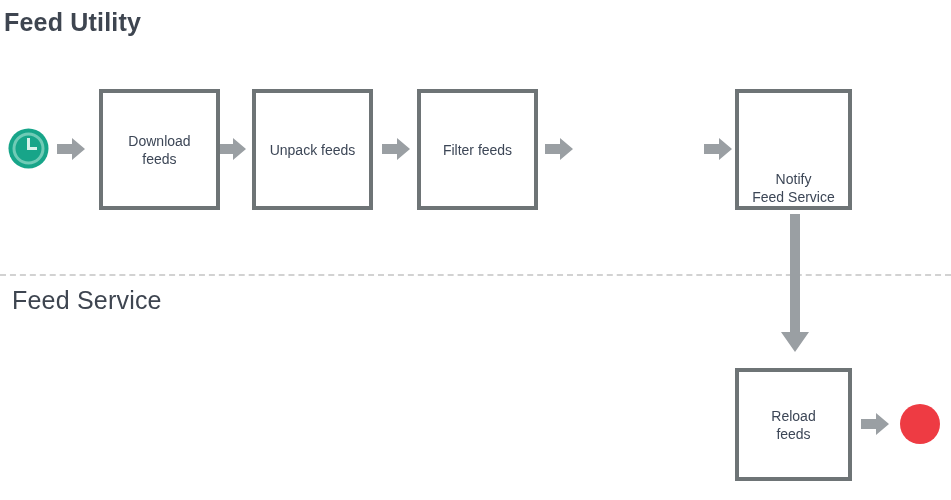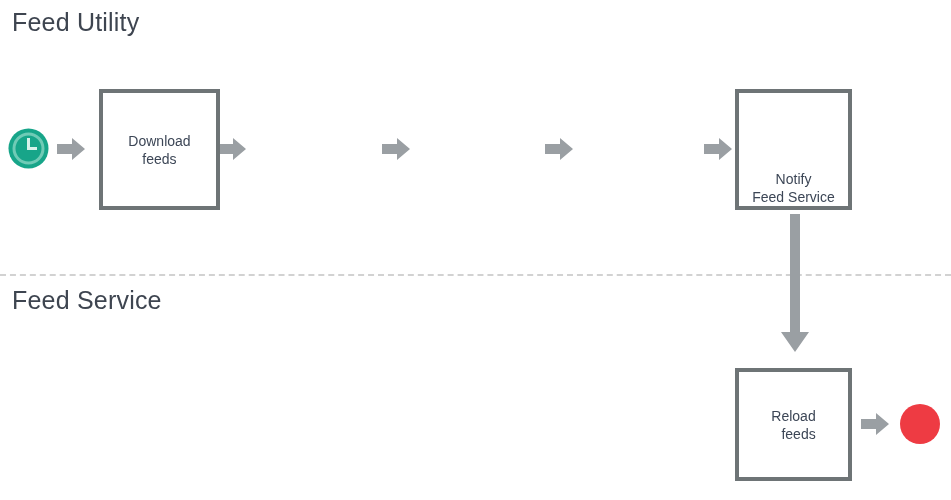--- a/index.html
+++ b/index.html
@@ -19,21 +19,21 @@
   
   .lane-title {
     position: absolute;
     font-family: "Liberation Sans", sans-serif;
     font-size: 25px;
     font-weight: 300;
     color: #3e4550;
     letter-spacing: 0.2px;
     white-space: nowrap;
   }
-  #lane-title-utility { left: 12px; top: 8px; }
+  #lane-title-utility { left: 4px; top: 8px; font-weight: bold; }
   #lane-title-service { left: 12px; top: 286px; }
 
   
   .lane-divider {
     position: absolute;
     left: 0px;
     top: 274px;
     width: 951px;
     height: 0px;
     border-top: 2px dashed #d2d2d2;
@@ -59,21 +59,21 @@
     padding: 0 6px;
   }
 
   
   #box-download { left: 89px;  top: 89px; width: 121px; height: 121px; margin-left: 10px; }
   #box-unpack   { left: 252px; top: 89px; width: 121px; height: 121px; }
   #box-filter   { left: 417px; top: 89px; width: 121px; height: 121px; }
   #box-compile  { left: 578px; top: 89px; width: 119px; height: 121px; }
   #box-notify   { left: 735px; top: 89px; width: 117px; height: 121px; align-items: flex-end; }
   
-  #box-reload   { left: 735px; top: 368px; width: 117px; height: 113px; text-align: right; }
+  #box-reload   { left: 735px; top: 368px; width: 117px; height: 113px; }
 
   
   #start-clock {
     position: absolute;
     left: 8px;
     top: 128px;
     width: 41px;
     height: 41px;
   }
 
@@ -159,21 +159,27 @@
     <svg width="30" height="138" viewBox="0 0 30 138">
       <path d="M10 0 L20 0 L20 118 L29 118 L15 138 L1 118 L10 118 Z" fill="#9a9fa3"></path>
     </svg>
   </div>
 
   <div id="box-download" class="proc-box">
     <span class="proc-label">Download
 feeds</span>
   </div>
 
+  <div id="box-unpack" class="proc-box">
+    <span class="proc-label">Unpack feeds</span>
+  </div>
 
+  <div id="box-filter" class="proc-box">
+    <span class="proc-label">Filter feeds</span>
+  </div>
 
 
   <div id="box-notify" class="proc-box">
     <span class="proc-label">Notify
 Feed Service</span>
   </div>
 
   <div id="box-reload" class="proc-box">
     <span class="proc-label">Reload
 feeds</span>

